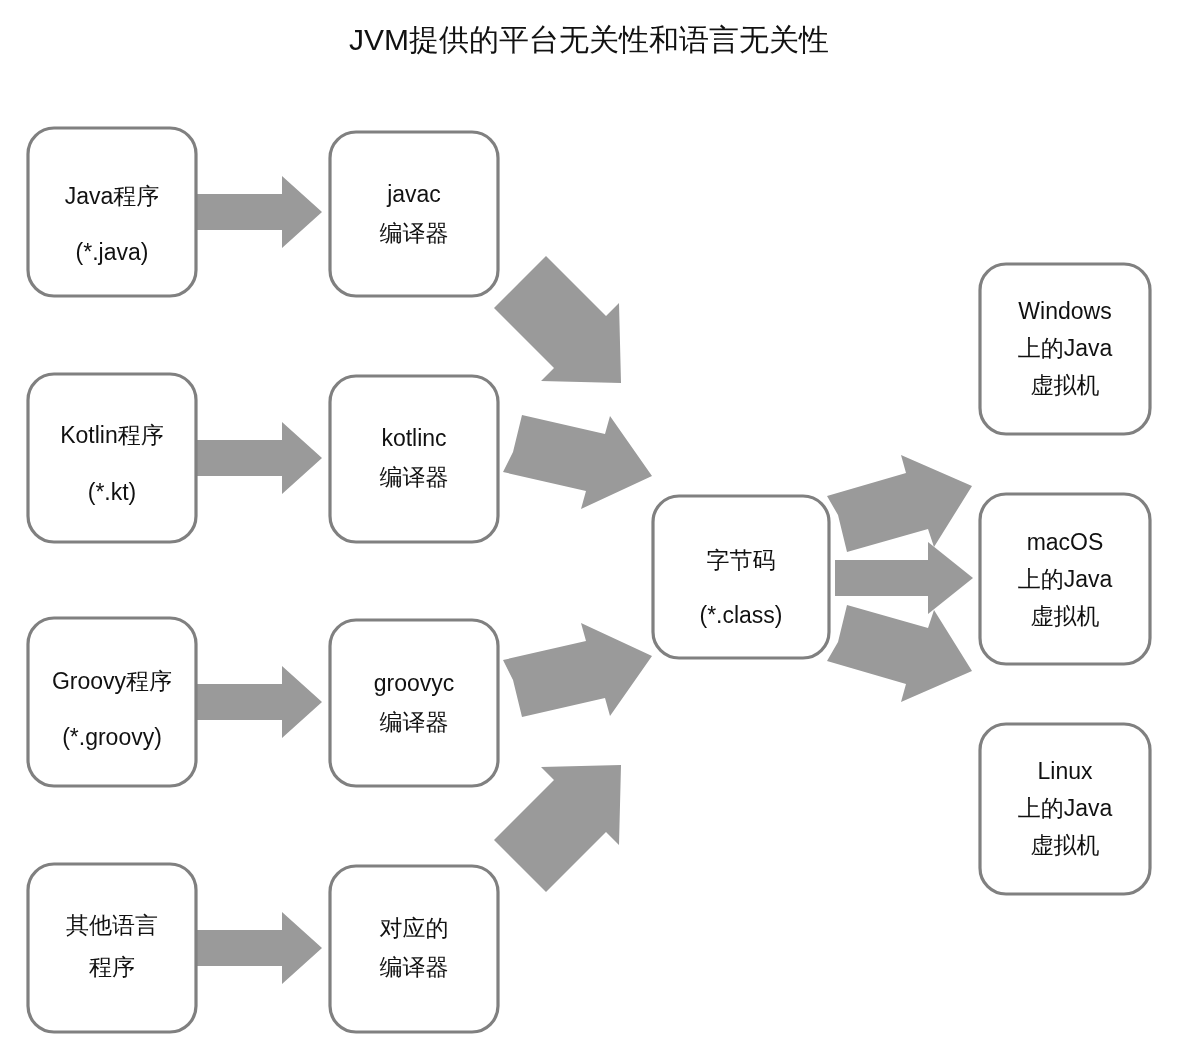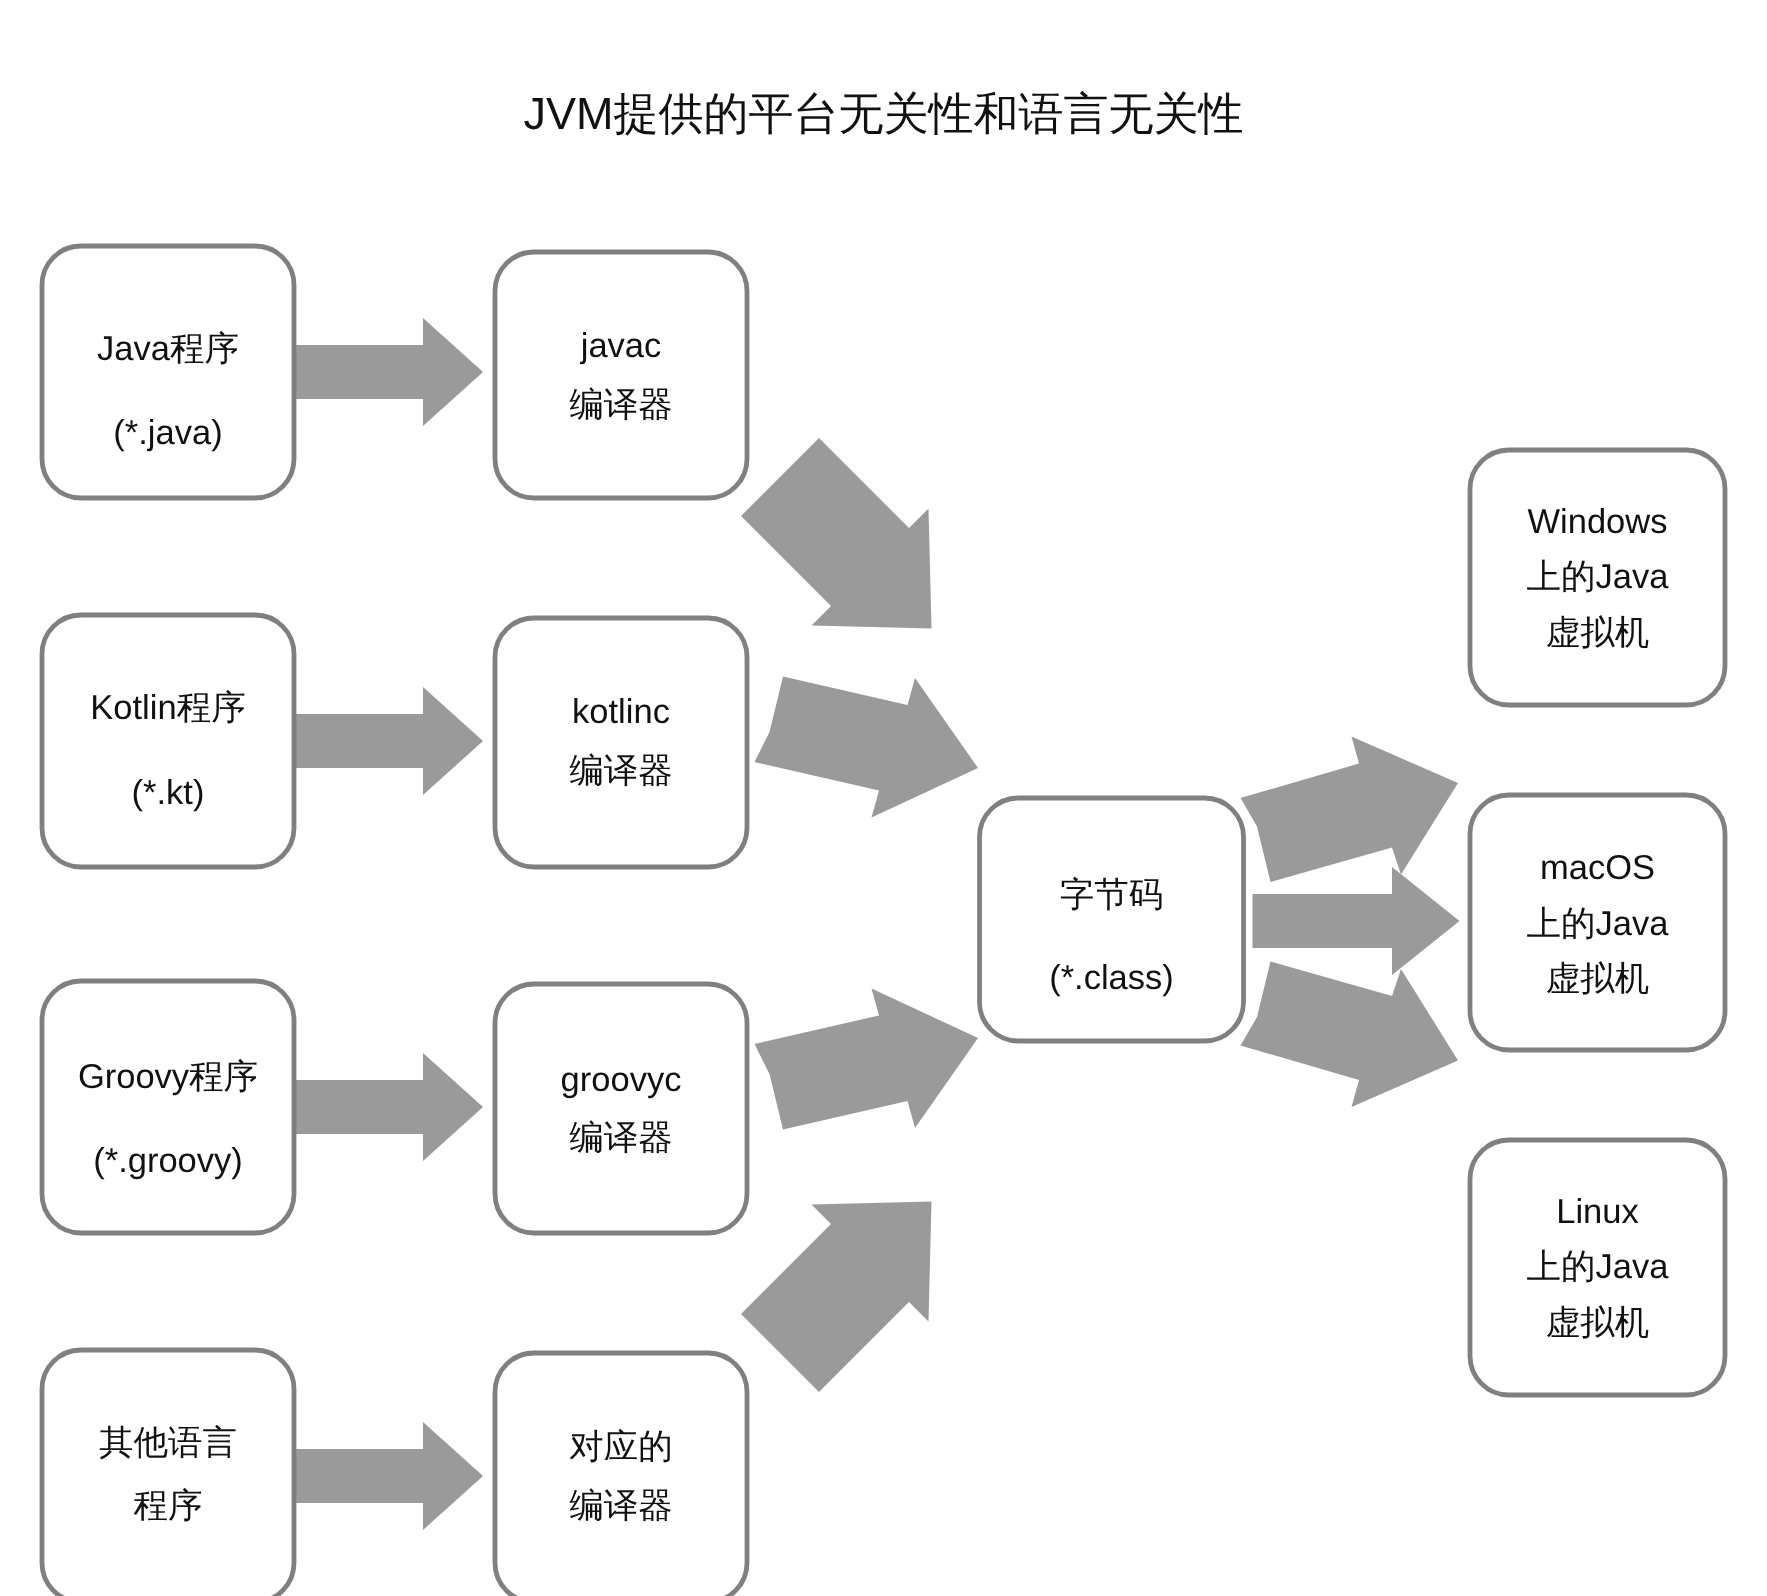--- a/index.html
+++ b/index.html
@@ -11,21 +11,20 @@
     width: 1178px;
     height: 1064px;
     font-family: "Liberation Sans", "DejaVu Sans", sans-serif;
     overflow: hidden;
     position: relative;
   }
   #diagram-root {
     position: relative;
     width: 1178px;
     height: 854px;
-    margin-top: 36px;
   }
   svg#diagram-svg {
     position: absolute;
     top: 0;
     left: 0;
     width: 1178px;
     height: 1064px;
   }
   .node-rect {
     fill: #ffffff;

